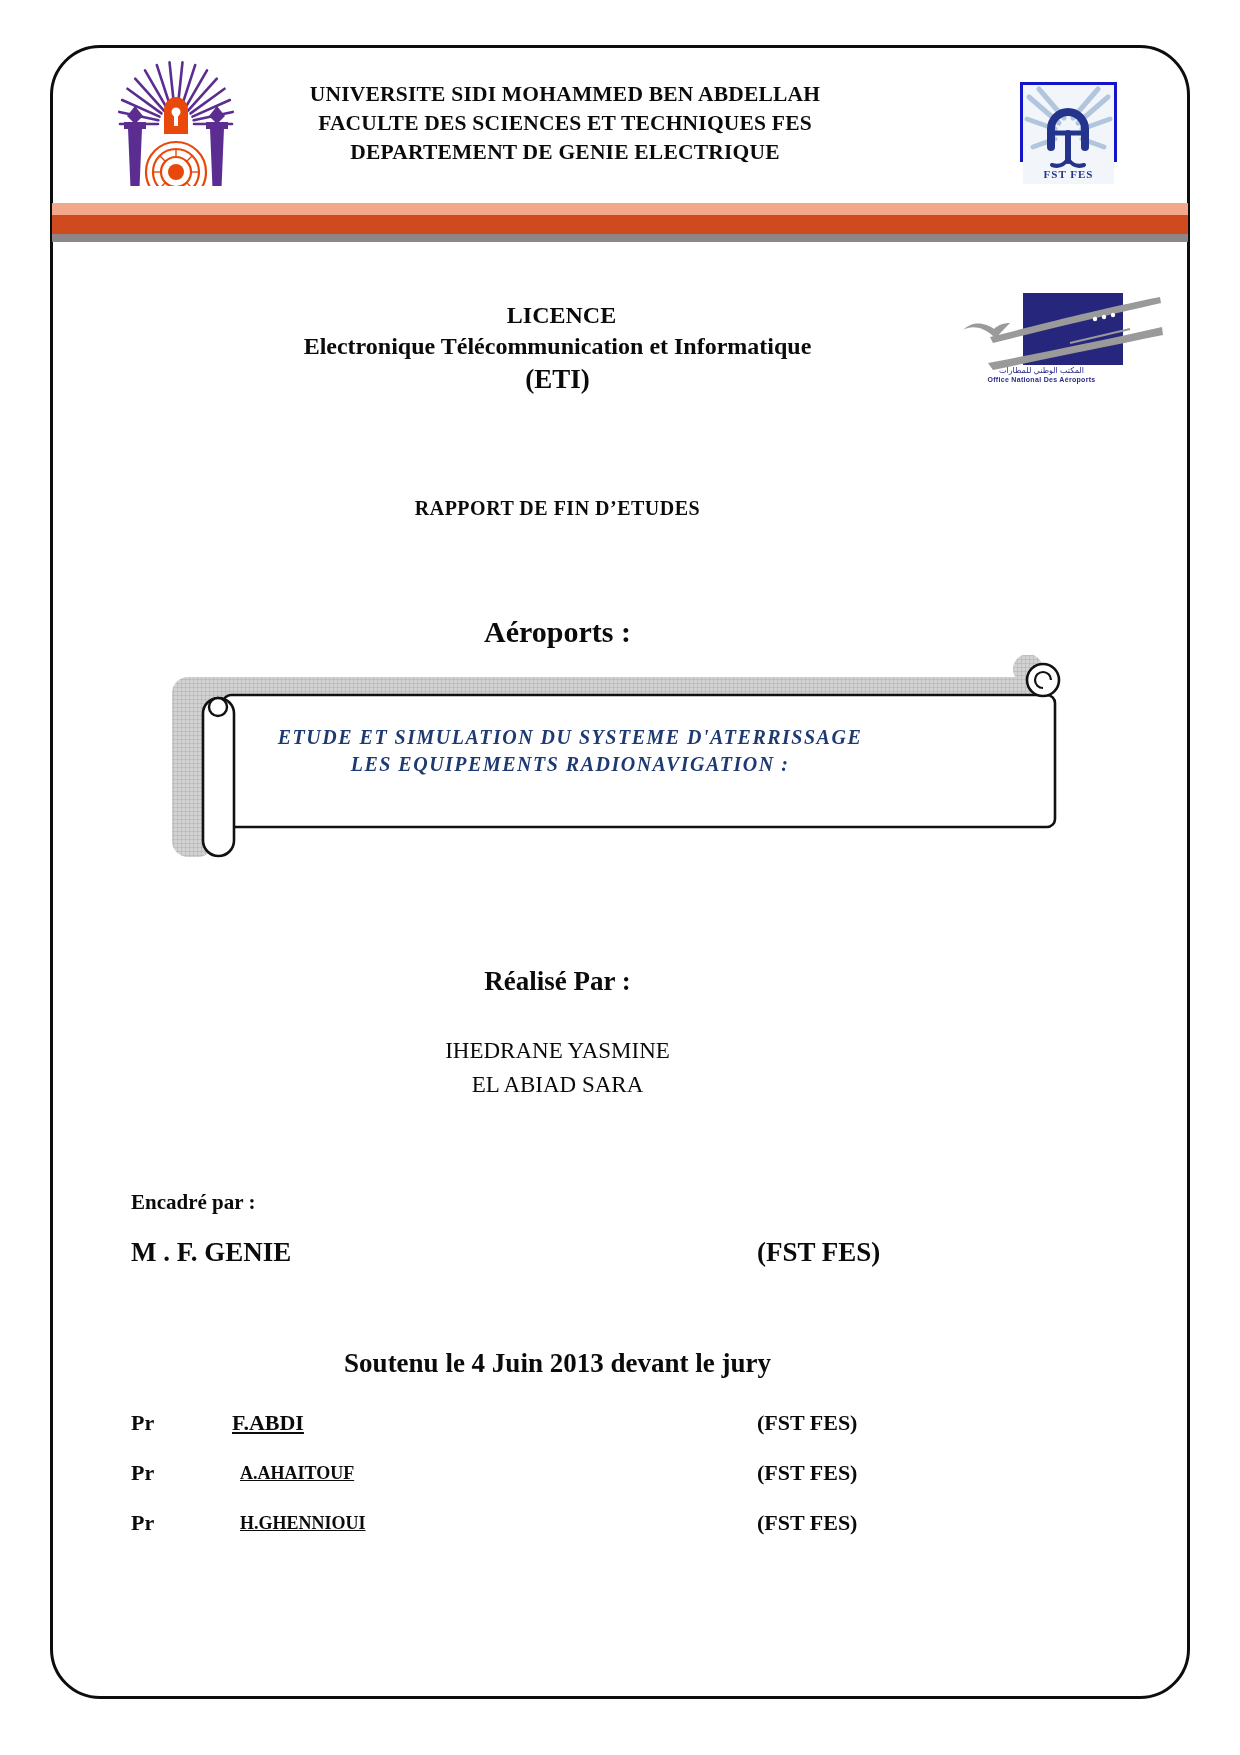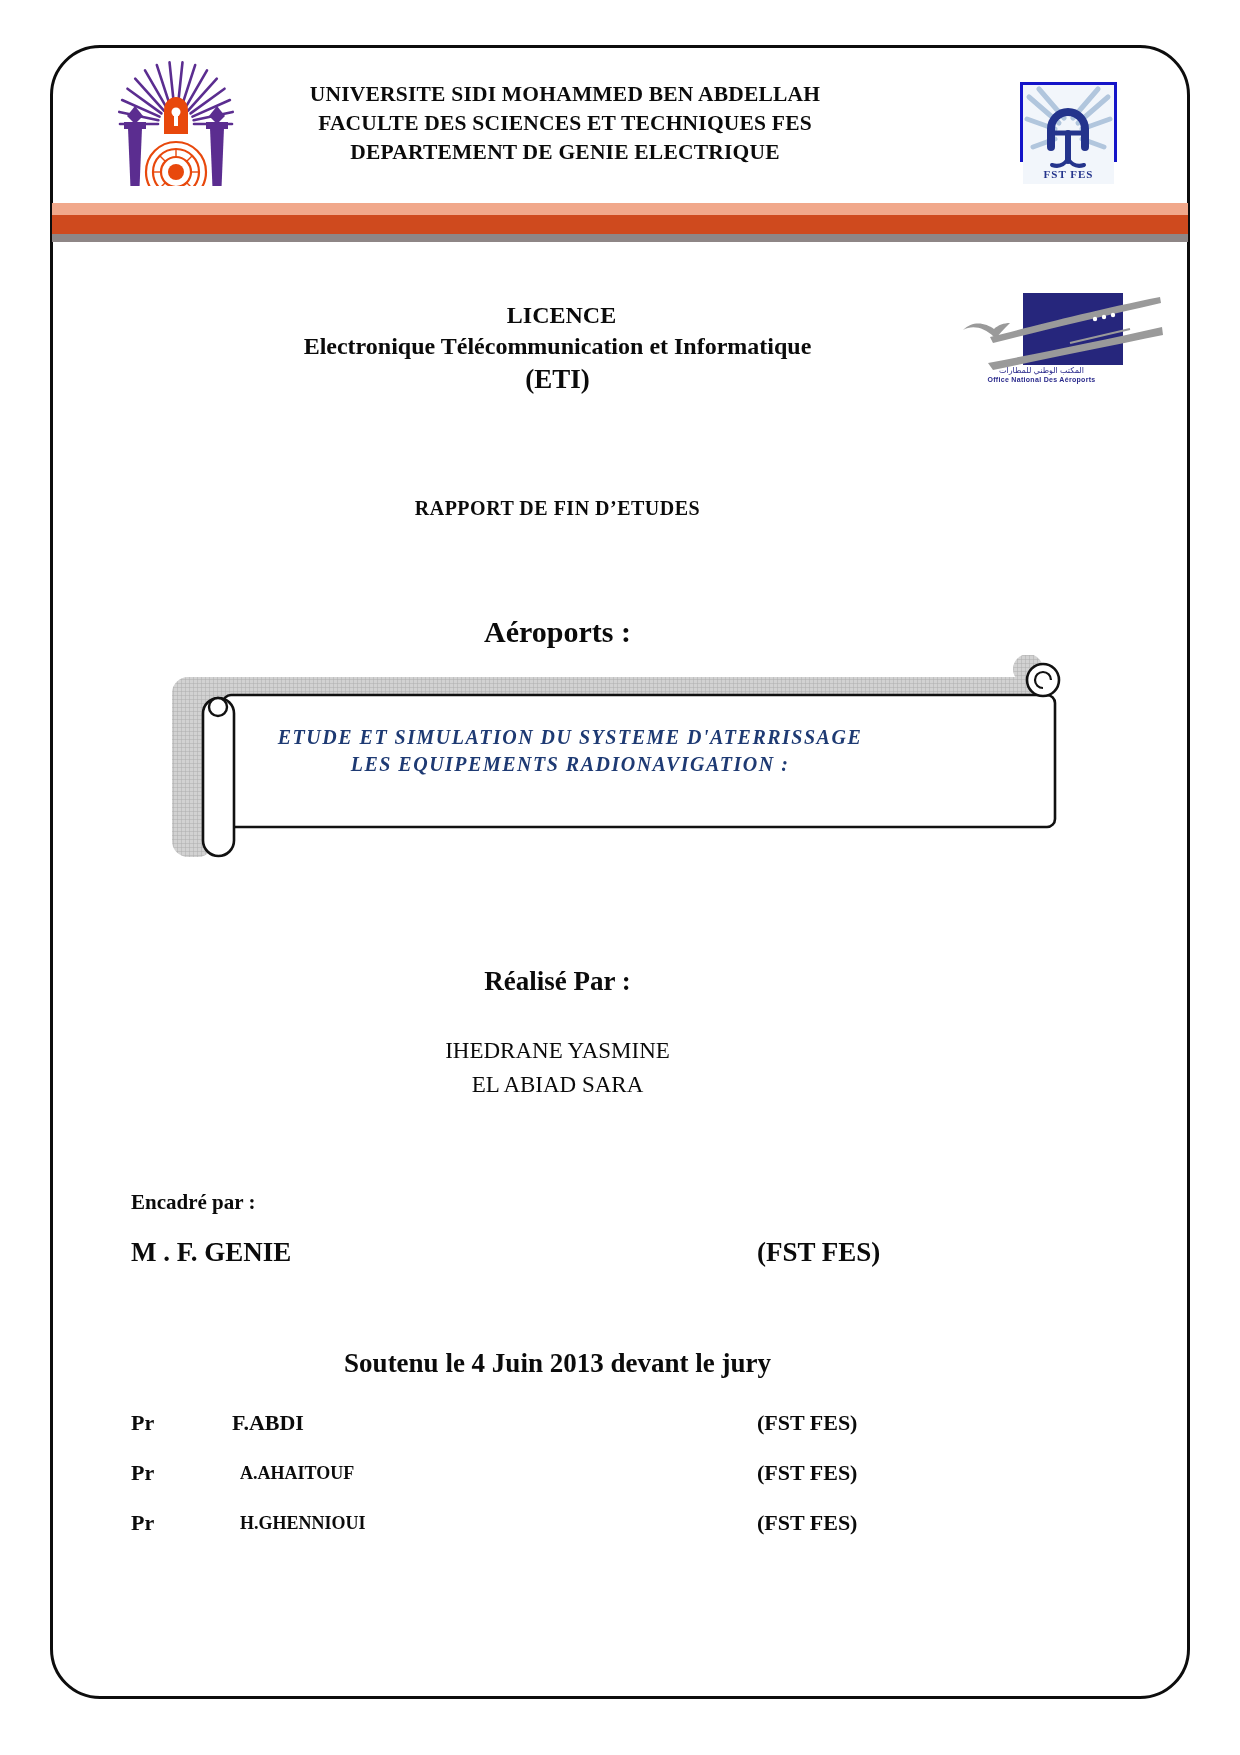--- a/index.html
+++ b/index.html
@@ -49,21 +49,21 @@
   .authors{top:1034px;font-weight:normal;font-size:23px;line-height:34px;}
 
   .encadre-label{position:absolute;left:131px;top:1190px;font-weight:bold;font-size:21px;}
   .supervisor-name{position:absolute;left:131px;top:1237px;font-weight:bold;font-size:27px;}
   .supervisor-affil{position:absolute;left:757px;top:1237px;font-weight:bold;font-size:27px;}
 
   .soutenu{top:1348px;font-weight:bold;font-size:27px;}
 
   .jury-row{position:absolute;left:0;width:1240px;height:34px;}
   .jury-row .jtitle{position:absolute;left:131px;font-weight:bold;font-size:22px;}
-  .jury-row .jname{position:absolute;left:232px;font-weight:bold;font-size:22px;}
+  .jury-row .jname{position:absolute;left:232px;font-weight:bold;font-size:22px;text-decoration:underline;}
   .jury-row .jname.small{left:240px;font-size:18px;top:3px;}
   .jury-row .jaffil{position:absolute;left:757px;font-weight:bold;font-size:22px;}
   .jr1{top:1410px;} .jr2{top:1460px;} .jr3{top:1510px;}
 
   
   .univ-logo{position:absolute;left:112px;top:60px;}
   .fst-logo{
     position:absolute;left:1020px;top:82px;width:97px;height:80px;
     border:3px solid #1414C8;box-sizing:border-box;background:#f4f7fb;
   }

